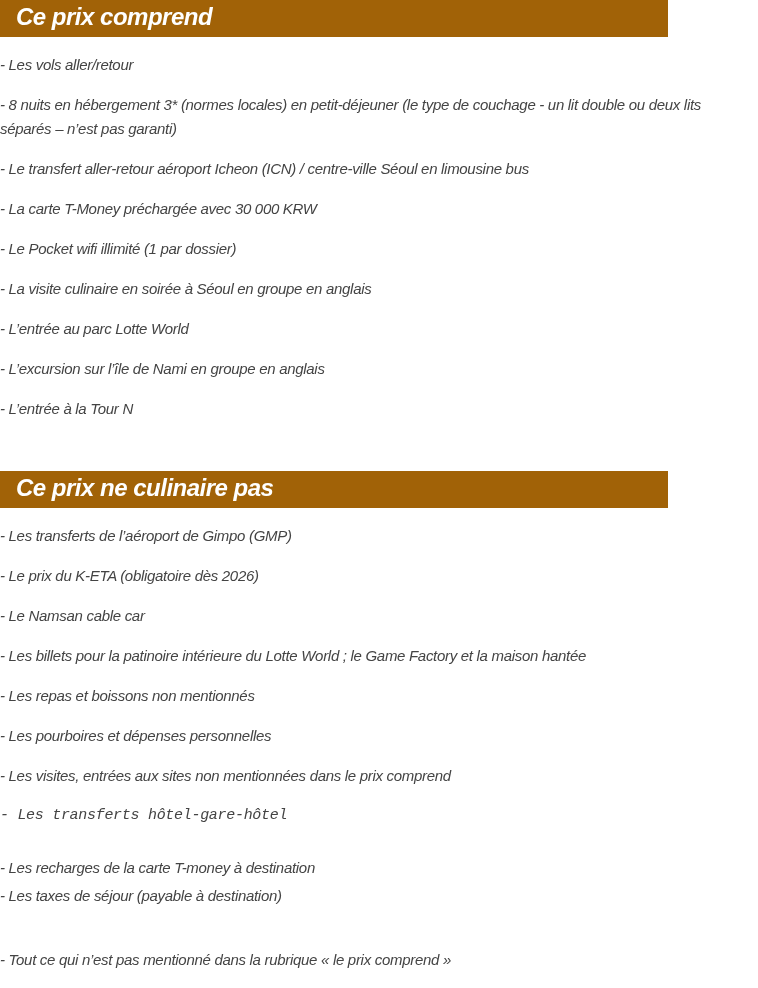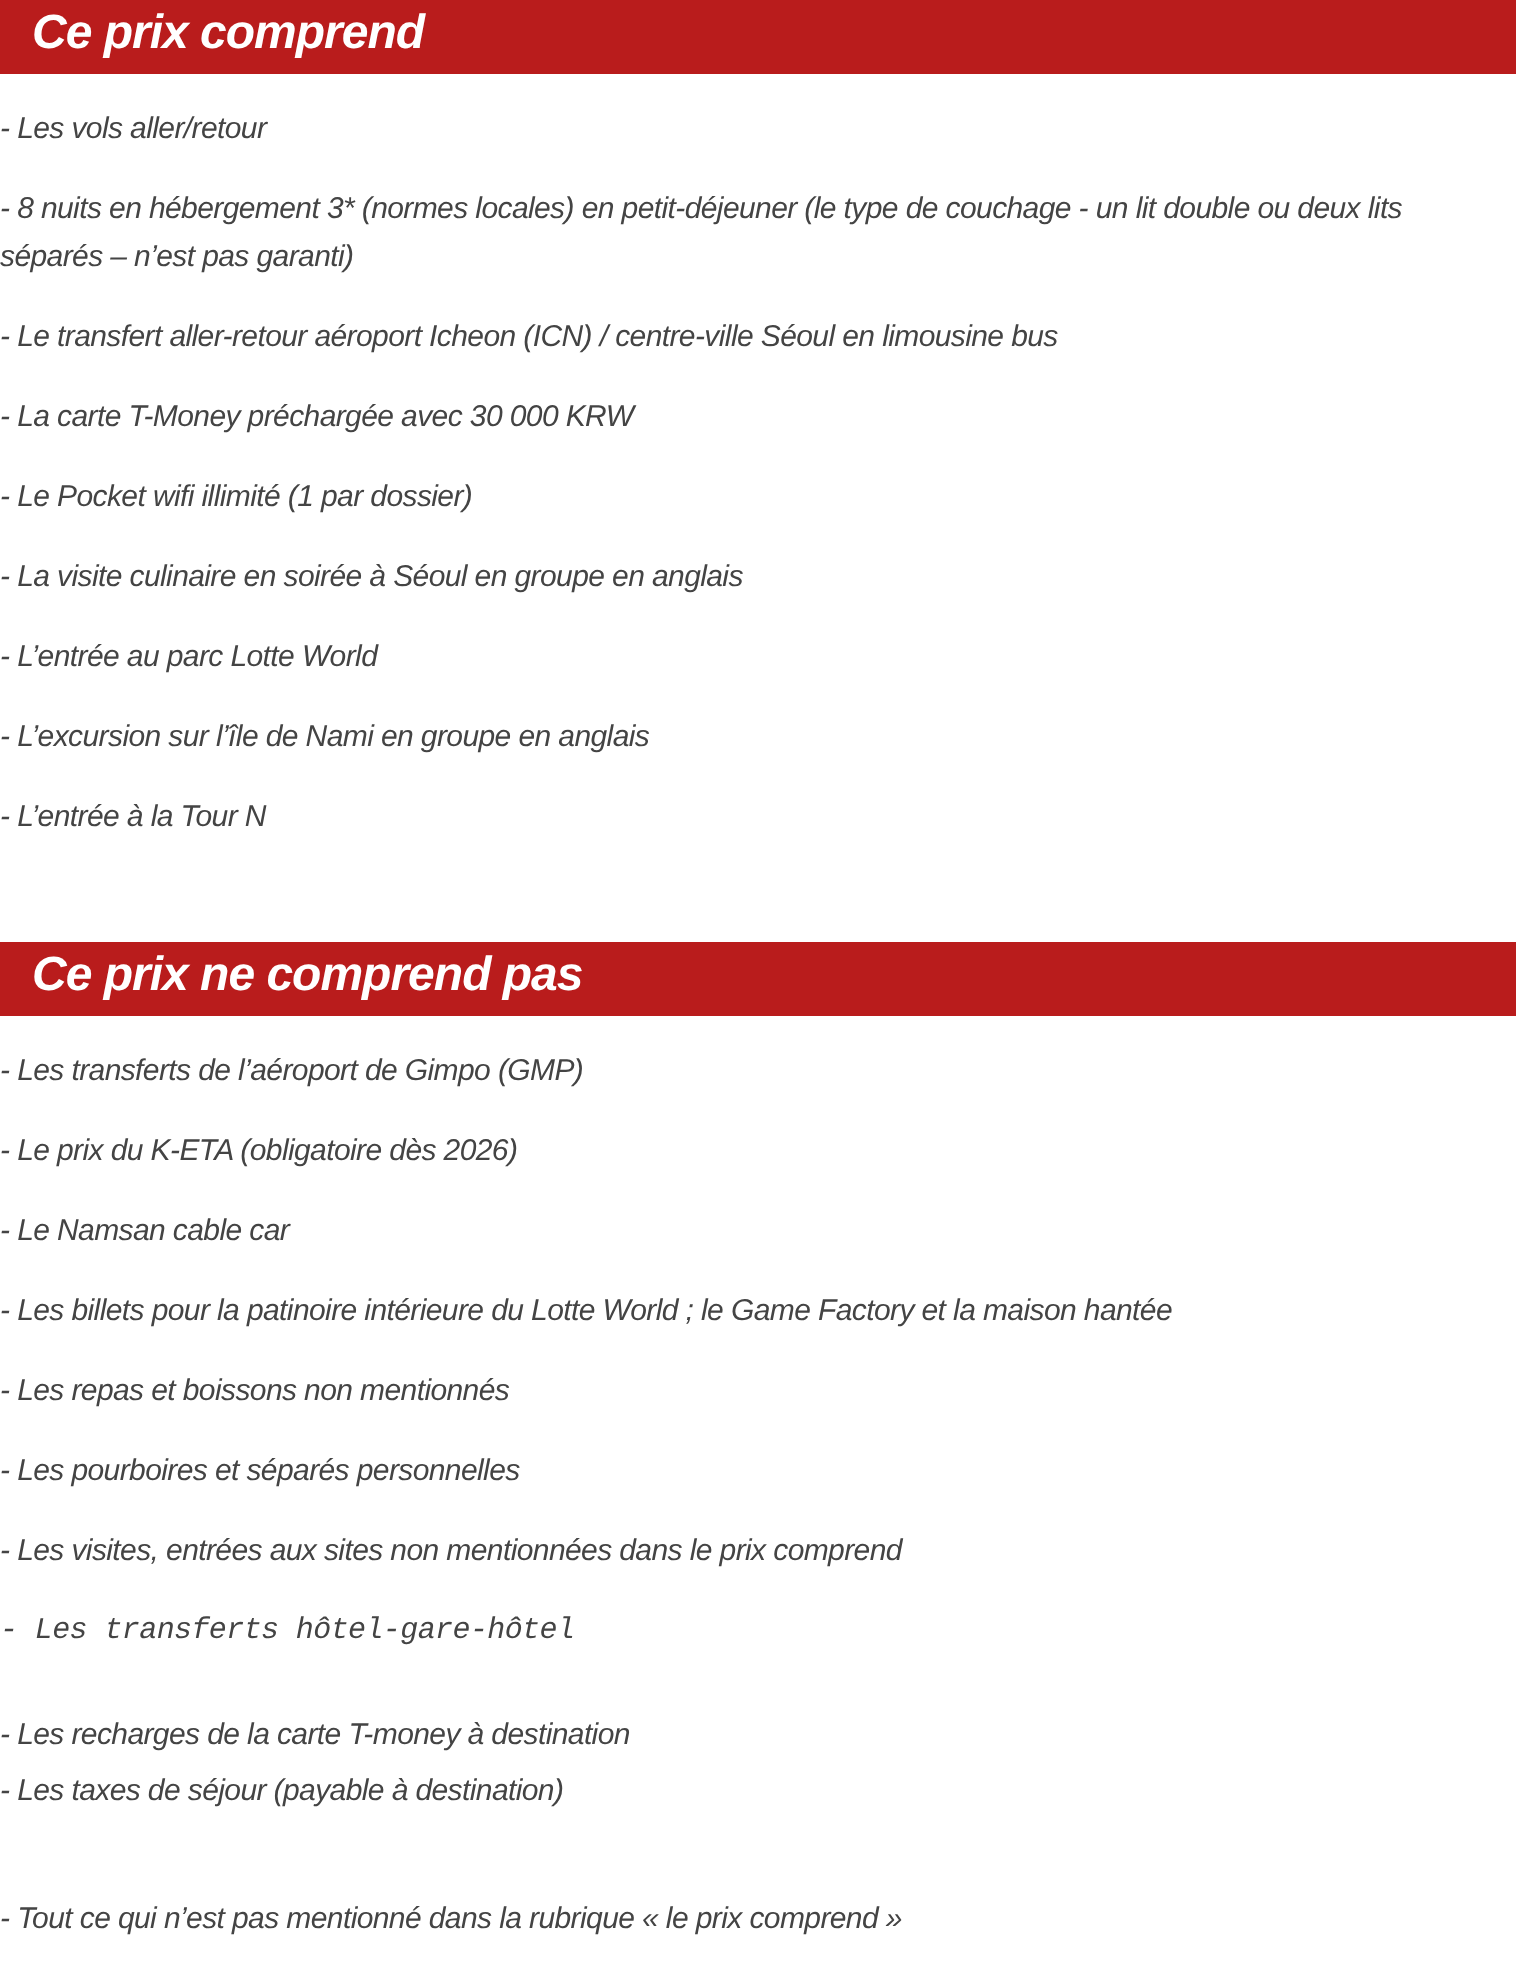--- a/index.html
+++ b/index.html
@@ -1,18 +1,18 @@
 <!DOCTYPE html>
 <html><head>
 <meta charset="utf-8">
 <style>
   html, body { margin:0; padding:0; background:#ffffff; }
   body { width:758px; height:988px; overflow:hidden; position:relative;
          font-family:"Liberation Sans", sans-serif; }
-  .hdr { position:absolute; left:0; width:758px; height:37px; background:#b91c1c; }
+  .hdr { position:absolute; left:0; width:668px; height:37px; background:#a16207; }
   .hdr span { position:absolute; left:16px; top:3px; color:#ffffff; font-style:italic;
               font-size:24px; font-weight:bold; letter-spacing:-0.5px; white-space:nowrap; }
   .item { position:absolute; left:0; width:752px; color:#444444; font-style:italic;
           font-size:15px; line-height:24px; letter-spacing:-0.3px; }
 </style>
 </head>
 <body>
 
 <div class="hdr" style="top:0;">
   <span>Ce prix comprend</span>
@@ -21,25 +21,25 @@
 <div class="item" style="top:93px;">- 8 nuits en hébergement 3* (normes locales) en petit-déjeuner (le type de couchage - un lit double ou deux lits séparés – n’est pas garanti)</div>
 <div class="item" style="top:157px;">- Le transfert aller-retour aéroport Icheon (ICN) / centre-ville Séoul en limousine bus</div>
 <div class="item" style="top:197px;">- La carte T-Money préchargée avec 30 000 KRW</div>
 <div class="item" style="top:237px;">- Le Pocket wifi illimité (1 par dossier)</div>
 <div class="item" style="top:277px;">- La visite culinaire en soirée à Séoul en groupe en anglais</div>
 <div class="item" style="top:317px;">- L’entrée au parc Lotte World</div>
 <div class="item" style="top:357px;">- L’excursion sur l’île de Nami en groupe en anglais</div>
 <div class="item" style="top:397px;">- L’entrée à la Tour N</div>
 
 <div class="hdr" style="top:471px;">
-  <span>Ce prix ne comprend pas</span>
+  <span>Ce prix ne culinaire pas</span>
 </div>
 <div class="item" style="top:524px;">- Les transferts de l’aéroport de Gimpo (GMP)</div>
 <div class="item" style="top:564px;">- Le prix du K-ETA (obligatoire dès 2026)</div>
 <div class="item" style="top:604px;">- Le Namsan cable car</div>
 <div class="item" style="top:644px;">- Les billets pour la patinoire intérieure du Lotte World ; le Game Factory et la maison hantée</div>
 <div class="item" style="top:684px;">- Les repas et boissons non mentionnés</div>
-<div class="item" style="top:724px;">- Les pourboires et séparés personnelles</div>
+<div class="item" style="top:724px;">- Les pourboires et dépenses personnelles</div>
 <div class="item" style="top:764px;">- Les visites, entrées aux sites non mentionnées dans le prix comprend</div>
 <div class="item" style="top:804px;font-family:Liberation Mono, monospace;">- Les transferts hôtel-gare-hôtel</div>
 <div class="item" style="top:844px;margin-top:12px;">- Les recharges de la carte T-money à destination</div>
 <div class="item" style="top:884px;">- Les taxes de séjour (payable à destination)</div>
 <div class="item" style="top:948px;">- Tout ce qui n’est pas mentionné dans la rubrique « le prix comprend »</div>
 
 </body></html>

